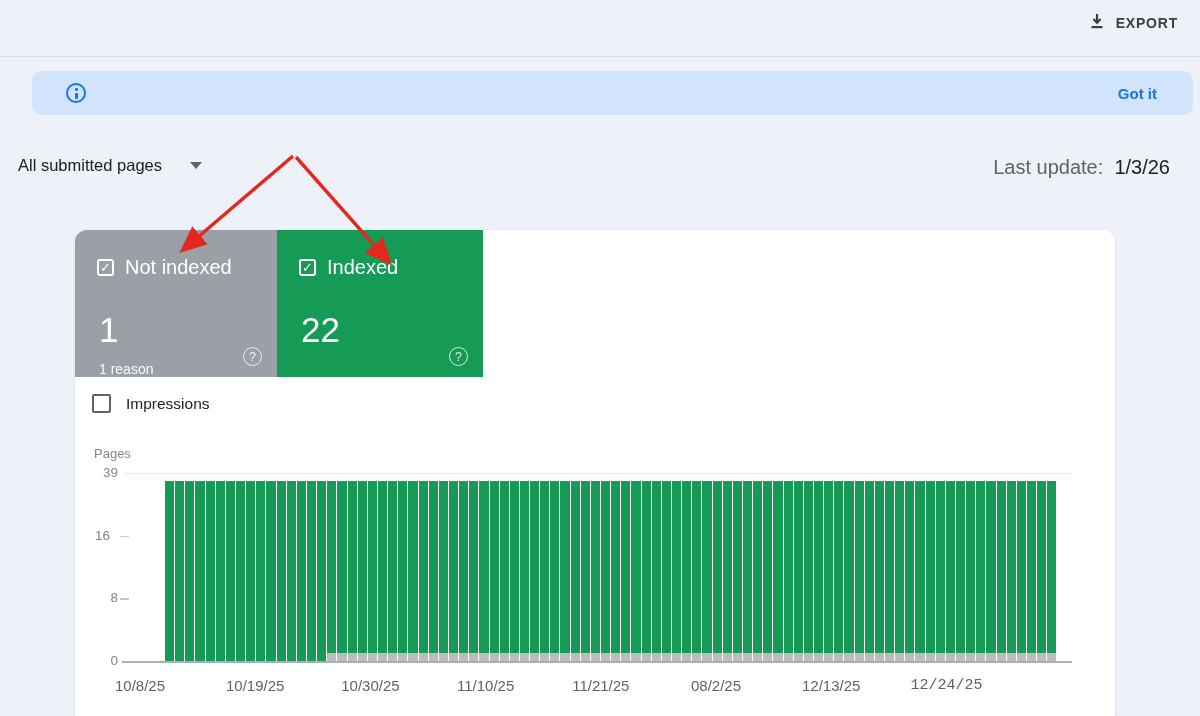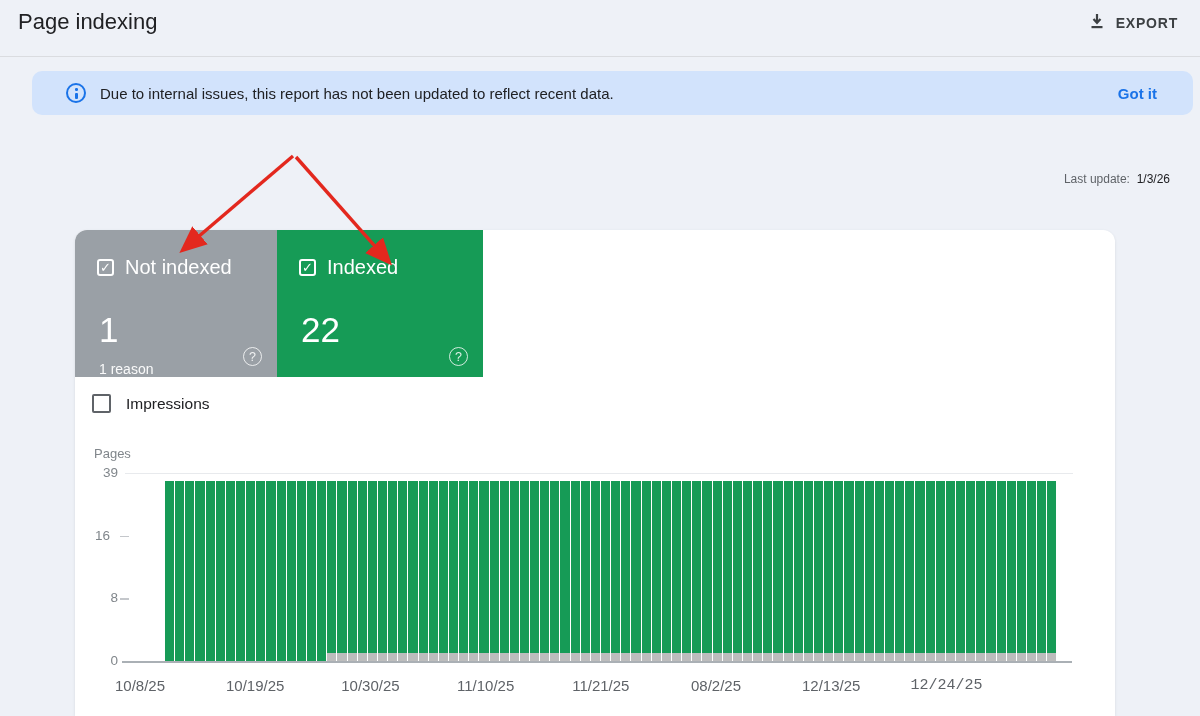--- a/index.html
+++ b/index.html
@@ -41,21 +41,21 @@
     background:#1a73e8; border-radius:1px;
   }
   .banner-text { margin-left:14px; font-size:15px; color:#202124; }
   .banner-action { margin-left:auto; margin-right:36px; font-size:15px; font-weight:bold; color:#1a73e8; cursor:pointer; }
 
   
   .filter-row { position:absolute; left:0; top:150px; width:1200px; height:36px; }
   .filter-dd { position:absolute; left:18px; top:6px; display:flex; align-items:center; gap:28px; cursor:pointer; }
   .filter-dd .label { font-size:16.5px; color:#202124; }
   .caret-down { width:0; height:0; border-left:6px solid transparent; border-right:6px solid transparent; border-top:7px solid #5f6368; }
-  .last-update { position:absolute; right:30px; top:22px; font-size:12px; }
+  .last-update { position:absolute; right:30px; top:6px; font-size:20px; }
   .last-update .lbl { color:#5f6368; }
   .last-update .val { color:#202124; }
 
   
   .card {
     position:absolute; left:75px; top:230px; width:1040px; height:486px;
     background:#ffffff; border-radius:12px 12px 0 0;
     box-shadow:0 1px 3px rgba(60,64,67,.12);
   }
 
@@ -97,40 +97,42 @@
   .bar .seg-gray { width:100%; }
   .xtick { position:absolute; top:447px; transform:translateX(-50%); font-size:15px; color:#5f6368; white-space:nowrap; }
 
   
   .arrows { position:absolute; left:0; top:0; width:1200px; height:716px; pointer-events:none; z-index:10; }
 </style>
 </head>
 <body>
 
 <div class="header">
-  <div class="page-title">Page indexing</div>
   <button class="export-btn">
     <span>
       <svg width="18" height="18" viewBox="0 0 18 18">
         <path d="M9 2 v8 M5.5 7 L9 10.8 L12.5 7" stroke="#3c4043" stroke-width="2.2" fill="none"></path>
         <rect x="3.5" y="14" width="11" height="2.2" fill="#3c4043"></rect>
       </svg>
     </span>
     <span class="label">EXPORT</span>
   </button>
   <div class="header-divider"></div>
 </div>
 
 <div class="banner">
   <span class="info-icon"></span>
-  <span class="banner-text">Due to internal issues, this report has not been updated to reflect recent data.</span>
   <span class="banner-action">Got it</span>
 </div>
 
 <div class="filter-row">
+  <div class="filter-dd">
+    <span class="label">All submitted pages</span>
+    <span class="caret-down"></span>
+  </div>
   <div class="last-update">
     <span class="lbl">Last update:</span>
     <span class="val">&nbsp;</span><span class="val">1/3/26</span>
   </div>
 </div>
 
 <div class="card">
 
   <div class="tile tile-notindexed">
     <div class="tile-head">

